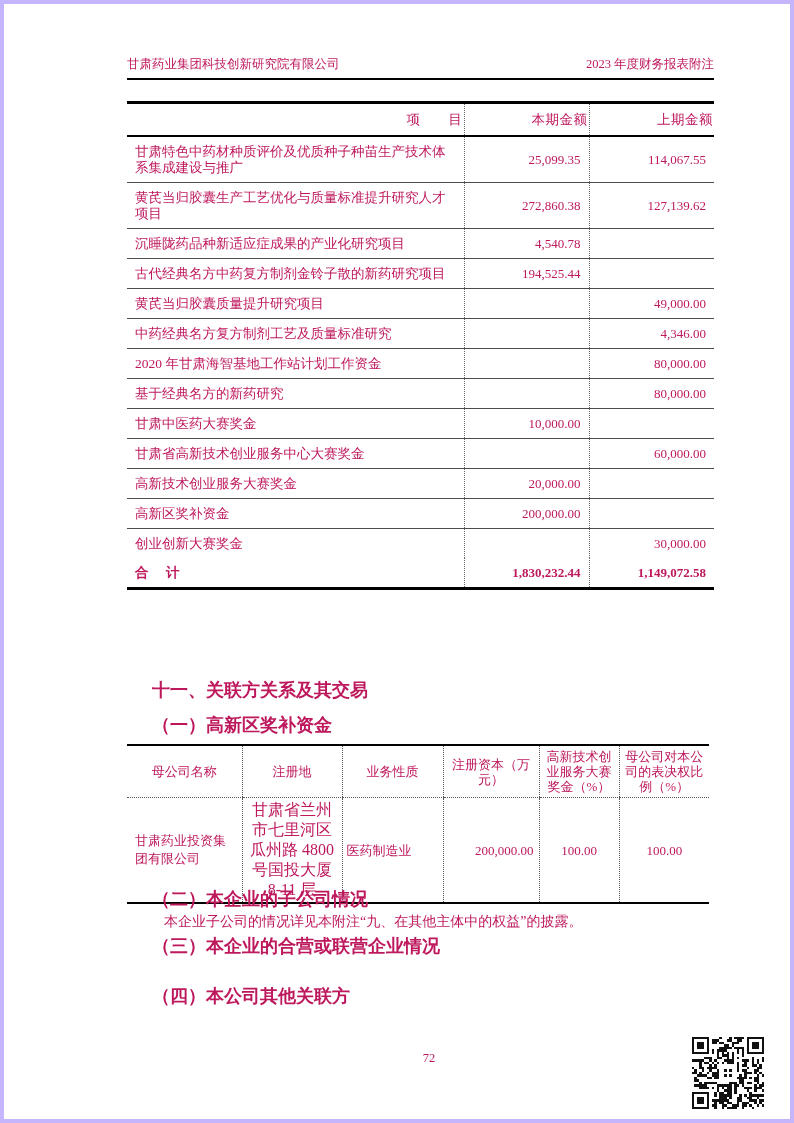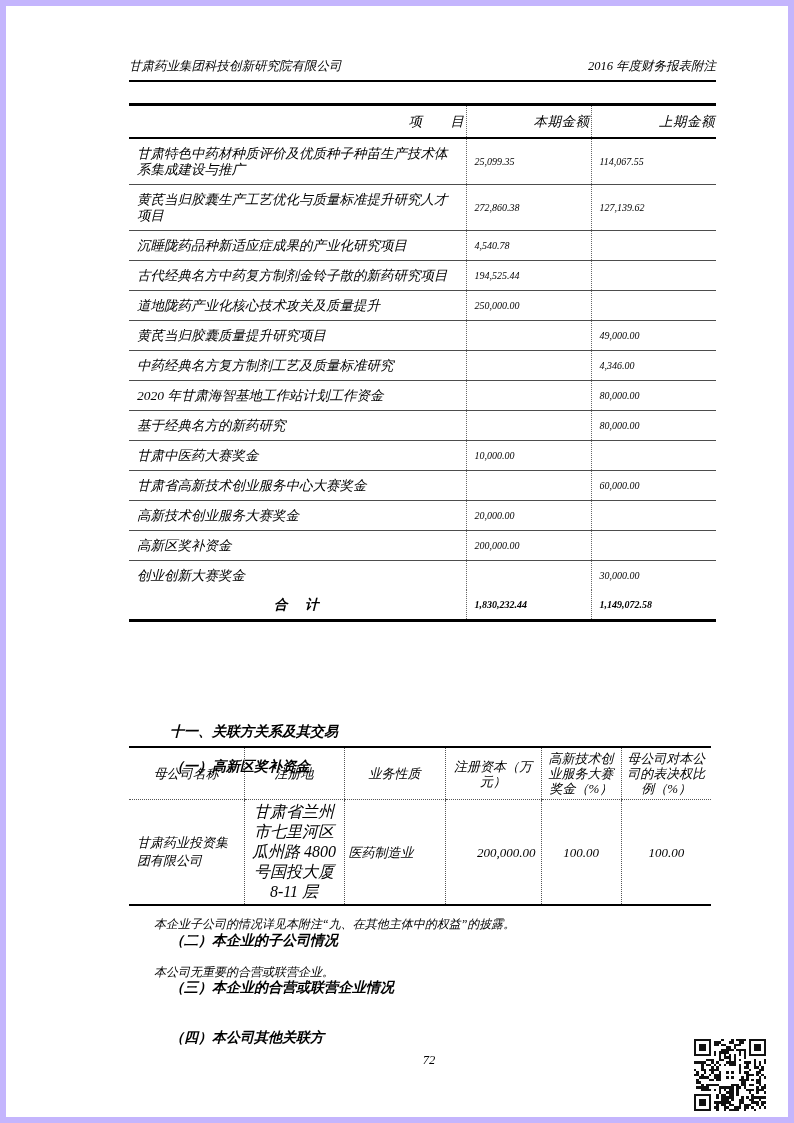--- a/index.html
+++ b/index.html
@@ -1,25 +1,24 @@
 <!DOCTYPE html>
 <html><head>
 <meta charset="utf-8">
 <style>
   html,body{margin:0;padding:0;background:#888;}
   .page{
     position:relative;
     width:794px;height:1123px;
     background:#fff;
-    border:6px solid #c4b5fd;
+    border:4px solid #c4b5fd;
     box-sizing:border-box;
     font-family:"Liberation Serif","DejaVu Serif",serif;
-    color:#000000;
+    color:#be185d;
     overflow:hidden;
-    font-style:italic;
   }
   
   .doc-header{
     position:absolute;left:123px;top:52px;width:587px;
     display:flex;justify-content:space-between;align-items:flex-end;
     font-size:12.5px;line-height:16px;
     border-bottom:2px solid #000;
     padding-bottom:6px;
   }
   
@@ -32,32 +31,32 @@
   .t1 th{
     height:29px;font-weight:normal;text-align:right;vertical-align:middle;
     border-bottom:2px solid #000;font-size:13.5px;letter-spacing:.5px;
   }
   .t1 td{
     padding:6.5px 8px;line-height:16px;vertical-align:middle;
   }
   .t1 tbody tr td{border-top:1px solid #4d4d4d;}
   .t1 tbody tr:first-child td{border-top:none;}
   .t1 .c2,.t1 .c3{border-left:1px dotted #666;}
-  .t1 td.num{font-size:10px;font-family:"Liberation Serif","DejaVu Serif",serif;white-space:nowrap;}
+  .t1 td.num{text-align:right;font-size:13px;font-family:"Liberation Serif","DejaVu Serif",serif;white-space:nowrap;}
   .t1 tr.total td{border-top:1px solid #4d4d4d;font-weight:bold;}
-  .t1 tr.total td.lbl{text-align:center;font-family:"Liberation Sans","DejaVu Sans",sans-serif;letter-spacing:2px;}
+  .t1 tr.total td.lbl{text-align:left;font-family:"Liberation Sans","DejaVu Sans",sans-serif;letter-spacing:2px;}
   
   .h-bold{
-    position:absolute;left:164px;
+    position:absolute;left:148px;
     font-family:"Liberation Sans","DejaVu Sans",sans-serif;
-    font-weight:bold;font-size:14px;line-height:18px;white-space:nowrap;margin-top:39px;
+    font-weight:bold;font-size:18px;line-height:18px;white-space:nowrap;
   }
   .para{
-    position:absolute;left:148px;
-    font-size:12px;line-height:18px;white-space:nowrap;
+    position:absolute;left:160px;
+    font-size:14px;line-height:18px;white-space:nowrap;
   }
   
   .t2{
     position:absolute;left:123px;top:740px;width:582px;
     border-top:2.5px solid #000;border-bottom:2.5px solid #000;
     font-size:13px;
   }
   .t2 th{
     font-weight:normal;text-align:center;vertical-align:middle;
     padding:3px 2px;line-height:15px;
@@ -82,21 +81,21 @@
   }
   .qr svg{width:72px;height:72px;shape-rendering:crispEdges;}
 </style>
 </head>
 <body>
 
 <div class="page">
 
   <div class="doc-header">
     <span>甘肃药业集团科技创新研究院有限公司</span>
-    <span>2016 年度财务报表附注</span>
+    <span>2023 年度财务报表附注</span>
   </div>
 
   <table class="t1">
     <colgroup>
         <col style="width:337px">
         <col style="width:125px">
         <col style="width:125px">
       </colgroup>
     <thead>
       <tr>
@@ -117,25 +116,20 @@
           <td class="c3 num">127,139.62</td>
         </tr>
         <tr>
           <td>沉睡陇药品种新适应症成果的产业化研究项目</td>
           <td class="c2 num">4,540.78</td>
           <td class="c3 num"></td>
         </tr>
         <tr>
           <td>古代经典名方中药复方制剂金铃子散的新药研究项目</td>
           <td class="c2 num">194,525.44</td>
-          <td class="c3 num"></td>
-        </tr>
-        <tr>
-          <td>道地陇药产业化核心技术攻关及质量提升</td>
-          <td class="c2 num">250,000.00</td>
           <td class="c3 num"></td>
         </tr>
         <tr>
           <td>黄芪当归胶囊质量提升研究项目</td>
           <td class="c2 num"></td>
           <td class="c3 num">49,000.00</td>
         </tr>
         <tr>
           <td>中药经典名方复方制剂工艺及质量标准研究</td>
           <td class="c2 num"></td>
@@ -216,21 +210,20 @@
         <td class="vd cap">200,000.00</td>
         <td class="vd">100.00</td>
         <td class="vd">100.00</td>
       </tr>
     </tbody>
   </table>
 
   <div class="h-bold" style="top:886px">（二）本企业的子公司情况</div>
   <div class="para" style="top:909px">本企业子公司的情况详见本附注“九、在其他主体中的权益”的披露。</div>
   <div class="h-bold" style="top:933px">（三）本企业的合营或联营企业情况</div>
-  <div class="para" style="top:957px">本公司无重要的合营或联营企业。</div>
   <div class="h-bold" style="top:983px">（四）本公司其他关联方</div>
 
   <div class="page-number">72</div>
 
   <div class="qr">
     <svg viewBox="0 0 29 29" xmlns="http://www.w3.org/2000/svg">
         <path d="M0 0h1v1h-1zM1 0h1v1h-1zM2 0h1v1h-1zM3 0h1v1h-1zM4 0h1v1h-1zM5 0h1v1h-1zM6 0h1v1h-1zM11 0h1v1h-1zM15 0h1v1h-1zM17 0h1v1h-1zM18 0h1v1h-1zM19 0h1v1h-1zM20 0h1v1h-1zM22 0h1v1h-1zM23 0h1v1h-1zM24 0h1v1h-1zM25 0h1v1h-1zM26 0h1v1h-1zM27 0h1v1h-1zM28 0h1v1h-1zM0 1h1v1h-1zM6 1h1v1h-1zM8 1h1v1h-1zM9 1h1v1h-1zM10 1h1v1h-1zM14 1h1v1h-1zM15 1h1v1h-1zM18 1h1v1h-1zM19 1h1v1h-1zM22 1h1v1h-1zM28 1h1v1h-1zM0 2h1v1h-1zM2 2h1v1h-1zM3 2h1v1h-1zM4 2h1v1h-1zM6 2h1v1h-1zM8 2h1v1h-1zM9 2h1v1h-1zM11 2h1v1h-1zM12 2h1v1h-1zM16 2h1v1h-1zM17 2h1v1h-1zM18 2h1v1h-1zM22 2h1v1h-1zM24 2h1v1h-1zM25 2h1v1h-1zM26 2h1v1h-1zM28 2h1v1h-1zM0 3h1v1h-1zM2 3h1v1h-1zM3 3h1v1h-1zM4 3h1v1h-1zM6 3h1v1h-1zM13 3h1v1h-1zM14 3h1v1h-1zM16 3h1v1h-1zM22 3h1v1h-1zM24 3h1v1h-1zM25 3h1v1h-1zM26 3h1v1h-1zM28 3h1v1h-1zM0 4h1v1h-1zM2 4h1v1h-1zM3 4h1v1h-1zM4 4h1v1h-1zM6 4h1v1h-1zM11 4h1v1h-1zM12 4h1v1h-1zM13 4h1v1h-1zM14 4h1v1h-1zM15 4h1v1h-1zM17 4h1v1h-1zM18 4h1v1h-1zM19 4h1v1h-1zM20 4h1v1h-1zM22 4h1v1h-1zM24 4h1v1h-1zM25 4h1v1h-1zM26 4h1v1h-1zM28 4h1v1h-1zM0 5h1v1h-1zM6 5h1v1h-1zM8 5h1v1h-1zM10 5h1v1h-1zM11 5h1v1h-1zM12 5h1v1h-1zM13 5h1v1h-1zM18 5h1v1h-1zM20 5h1v1h-1zM22 5h1v1h-1zM28 5h1v1h-1zM0 6h1v1h-1zM1 6h1v1h-1zM2 6h1v1h-1zM3 6h1v1h-1zM4 6h1v1h-1zM5 6h1v1h-1zM6 6h1v1h-1zM8 6h1v1h-1zM10 6h1v1h-1zM12 6h1v1h-1zM14 6h1v1h-1zM16 6h1v1h-1zM18 6h1v1h-1zM20 6h1v1h-1zM22 6h1v1h-1zM23 6h1v1h-1zM24 6h1v1h-1zM25 6h1v1h-1zM26 6h1v1h-1zM27 6h1v1h-1zM28 6h1v1h-1zM10 7h1v1h-1zM12 7h1v1h-1zM13 7h1v1h-1zM14 7h1v1h-1zM16 7h1v1h-1zM20 7h1v1h-1zM5 8h1v1h-1zM6 8h1v1h-1zM7 8h1v1h-1zM10 8h1v1h-1zM11 8h1v1h-1zM14 8h1v1h-1zM16 8h1v1h-1zM18 8h1v1h-1zM24 8h1v1h-1zM28 8h1v1h-1zM0 9h1v1h-1zM1 9h1v1h-1zM2 9h1v1h-1zM3 9h1v1h-1zM4 9h1v1h-1zM7 9h1v1h-1zM9 9h1v1h-1zM13 9h1v1h-1zM14 9h1v1h-1zM15 9h1v1h-1zM16 9h1v1h-1zM20 9h1v1h-1zM21 9h1v1h-1zM22 9h1v1h-1zM24 9h1v1h-1zM26 9h1v1h-1zM28 9h1v1h-1zM3 10h1v1h-1zM5 10h1v1h-1zM6 10h1v1h-1zM8 10h1v1h-1zM10 10h1v1h-1zM12 10h1v1h-1zM14 10h1v1h-1zM15 10h1v1h-1zM16 10h1v1h-1zM18 10h1v1h-1zM21 10h1v1h-1zM24 10h1v1h-1zM26 10h1v1h-1zM3 11h1v1h-1zM7 11h1v1h-1zM9 11h1v1h-1zM18 11h1v1h-1zM20 11h1v1h-1zM21 11h1v1h-1zM24 11h1v1h-1zM25 11h1v1h-1zM27 11h1v1h-1zM0 12h1v1h-1zM3 12h1v1h-1zM4 12h1v1h-1zM6 12h1v1h-1zM7 12h1v1h-1zM8 12h1v1h-1zM9 12h1v1h-1zM18 12h1v1h-1zM22 12h1v1h-1zM26 12h1v1h-1zM27 12h1v1h-1zM1 13h1v1h-1zM4 13h1v1h-1zM7 13h1v1h-1zM10 13h1v1h-1zM13 13h1v1h-1zM15 13h1v1h-1zM18 13h1v1h-1zM20 13h1v1h-1zM21 13h1v1h-1zM25 13h1v1h-1zM26 13h1v1h-1zM0 14h1v1h-1zM1 14h1v1h-1zM3 14h1v1h-1zM6 14h1v1h-1zM8 14h1v1h-1zM9 14h1v1h-1zM10 14h1v1h-1zM21 14h1v1h-1zM22 14h1v1h-1zM23 14h1v1h-1zM25 14h1v1h-1zM27 14h1v1h-1zM2 15h1v1h-1zM3 15h1v1h-1zM4 15h1v1h-1zM5 15h1v1h-1zM8 15h1v1h-1zM9 15h1v1h-1zM10 15h1v1h-1zM13 15h1v1h-1zM15 15h1v1h-1zM19 15h1v1h-1zM21 15h1v1h-1zM26 15h1v1h-1zM28 15h1v1h-1zM1 16h1v1h-1zM6 16h1v1h-1zM7 16h1v1h-1zM9 16h1v1h-1zM10 16h1v1h-1zM18 16h1v1h-1zM19 16h1v1h-1zM20 16h1v1h-1zM21 16h1v1h-1zM23 16h1v1h-1zM25 16h1v1h-1zM26 16h1v1h-1zM1 17h1v1h-1zM2 17h1v1h-1zM19 17h1v1h-1zM20 17h1v1h-1zM25 17h1v1h-1zM26 17h1v1h-1zM3 18h1v1h-1zM5 18h1v1h-1zM6 18h1v1h-1zM7 18h1v1h-1zM8 18h1v1h-1zM9 18h1v1h-1zM15 18h1v1h-1zM16 18h1v1h-1zM17 18h1v1h-1zM19 18h1v1h-1zM20 18h1v1h-1zM22 18h1v1h-1zM23 18h1v1h-1zM26 18h1v1h-1zM28 18h1v1h-1zM1 19h1v1h-1zM2 19h1v1h-1zM3 19h1v1h-1zM4 19h1v1h-1zM5 19h1v1h-1zM10 19h1v1h-1zM11 19h1v1h-1zM12 19h1v1h-1zM13 19h1v1h-1zM14 19h1v1h-1zM15 19h1v1h-1zM17 19h1v1h-1zM18 19h1v1h-1zM20 19h1v1h-1zM25 19h1v1h-1zM27 19h1v1h-1zM28 19h1v1h-1zM3 20h1v1h-1zM4 20h1v1h-1zM5 20h1v1h-1zM6 20h1v1h-1zM8 20h1v1h-1zM10 20h1v1h-1zM12 20h1v1h-1zM14 20h1v1h-1zM15 20h1v1h-1zM17 20h1v1h-1zM21 20h1v1h-1zM22 20h1v1h-1zM23 20h1v1h-1zM25 20h1v1h-1zM26 20h1v1h-1zM27 20h1v1h-1zM10 21h1v1h-1zM13 21h1v1h-1zM14 21h1v1h-1zM15 21h1v1h-1zM17 21h1v1h-1zM22 21h1v1h-1zM25 21h1v1h-1zM28 21h1v1h-1zM0 22h1v1h-1zM1 22h1v1h-1zM2 22h1v1h-1zM3 22h1v1h-1zM4 22h1v1h-1zM5 22h1v1h-1zM6 22h1v1h-1zM9 22h1v1h-1zM11 22h1v1h-1zM12 22h1v1h-1zM14 22h1v1h-1zM15 22h1v1h-1zM17 22h1v1h-1zM23 22h1v1h-1zM0 23h1v1h-1zM6 23h1v1h-1zM9 23h1v1h-1zM11 23h1v1h-1zM12 23h1v1h-1zM13 23h1v1h-1zM14 23h1v1h-1zM15 23h1v1h-1zM19 23h1v1h-1zM21 23h1v1h-1zM23 23h1v1h-1zM24 23h1v1h-1zM25 23h1v1h-1zM26 23h1v1h-1zM27 23h1v1h-1zM28 23h1v1h-1zM0 24h1v1h-1zM2 24h1v1h-1zM3 24h1v1h-1zM4 24h1v1h-1zM6 24h1v1h-1zM11 24h1v1h-1zM12 24h1v1h-1zM13 24h1v1h-1zM15 24h1v1h-1zM18 24h1v1h-1zM19 24h1v1h-1zM22 24h1v1h-1zM23 24h1v1h-1zM26 24h1v1h-1zM0 25h1v1h-1zM2 25h1v1h-1zM3 25h1v1h-1zM4 25h1v1h-1zM6 25h1v1h-1zM8 25h1v1h-1zM9 25h1v1h-1zM10 25h1v1h-1zM11 25h1v1h-1zM12 25h1v1h-1zM13 25h1v1h-1zM14 25h1v1h-1zM18 25h1v1h-1zM19 25h1v1h-1zM23 25h1v1h-1zM24 25h1v1h-1zM25 25h1v1h-1zM27 25h1v1h-1zM28 25h1v1h-1zM0 26h1v1h-1zM2 26h1v1h-1zM3 26h1v1h-1zM4 26h1v1h-1zM6 26h1v1h-1zM9 26h1v1h-1zM11 26h1v1h-1zM12 26h1v1h-1zM14 26h1v1h-1zM15 26h1v1h-1zM18 26h1v1h-1zM20 26h1v1h-1zM21 26h1v1h-1zM22 26h1v1h-1zM25 26h1v1h-1zM27 26h1v1h-1zM0 27h1v1h-1zM6 27h1v1h-1zM8 27h1v1h-1zM9 27h1v1h-1zM12 27h1v1h-1zM13 27h1v1h-1zM16 27h1v1h-1zM17 27h1v1h-1zM18 27h1v1h-1zM20 27h1v1h-1zM21 27h1v1h-1zM23 27h1v1h-1zM26 27h1v1h-1zM28 27h1v1h-1zM0 28h1v1h-1zM1 28h1v1h-1zM2 28h1v1h-1zM3 28h1v1h-1zM4 28h1v1h-1zM5 28h1v1h-1zM6 28h1v1h-1zM9 28h1v1h-1zM12 28h1v1h-1zM14 28h1v1h-1zM15 28h1v1h-1zM16 28h1v1h-1zM17 28h1v1h-1zM20 28h1v1h-1zM24 28h1v1h-1z" fill="#111"></path>
       </svg>
   </div>
 

